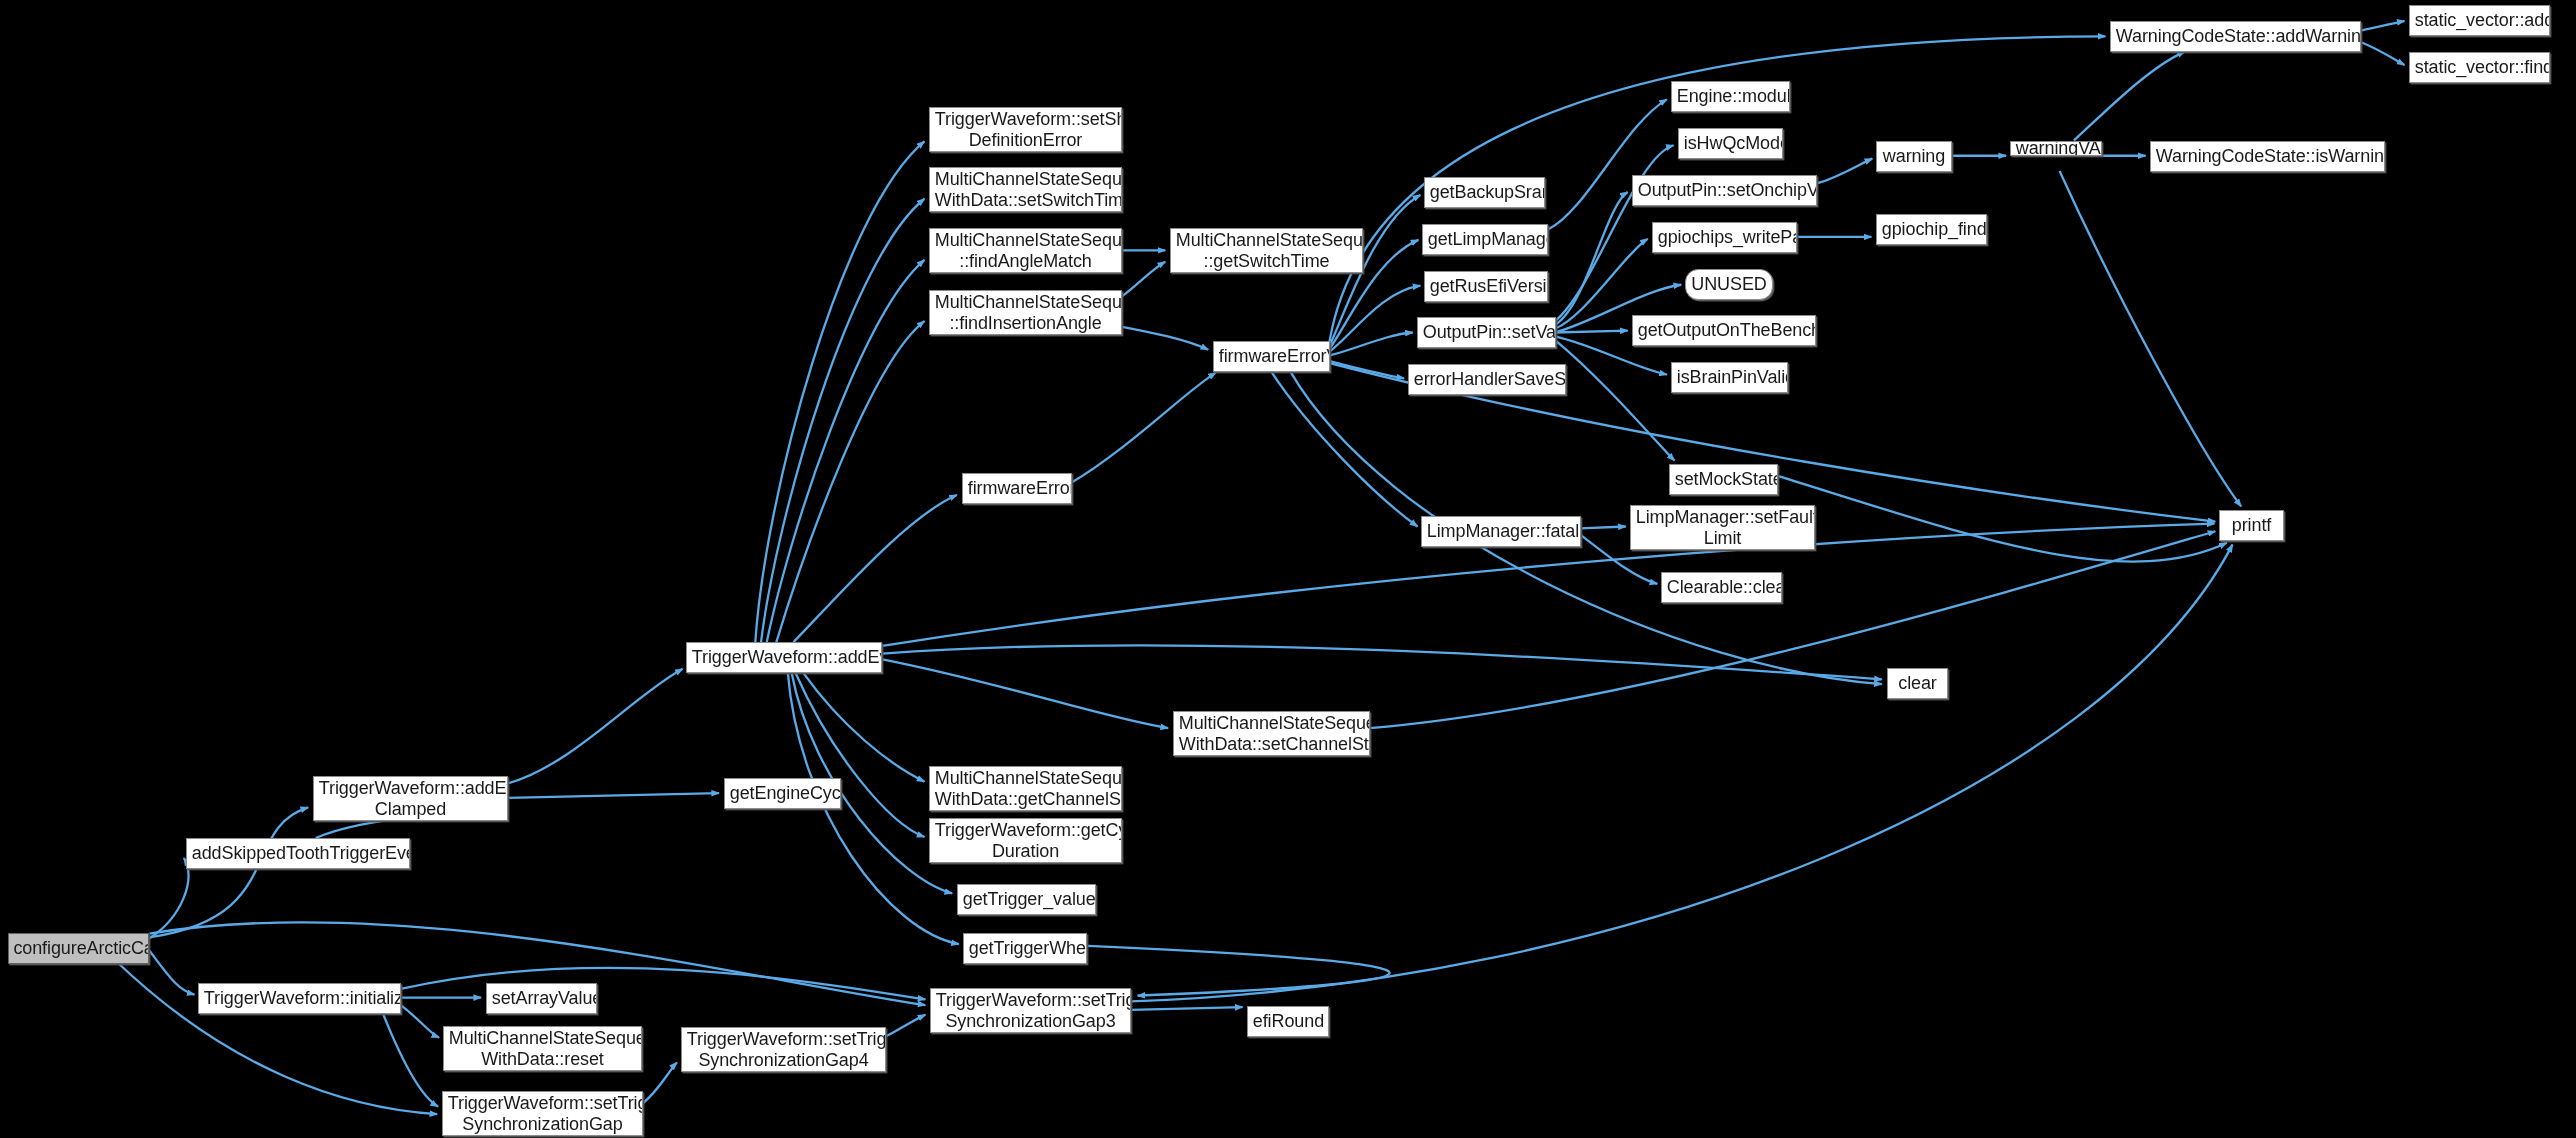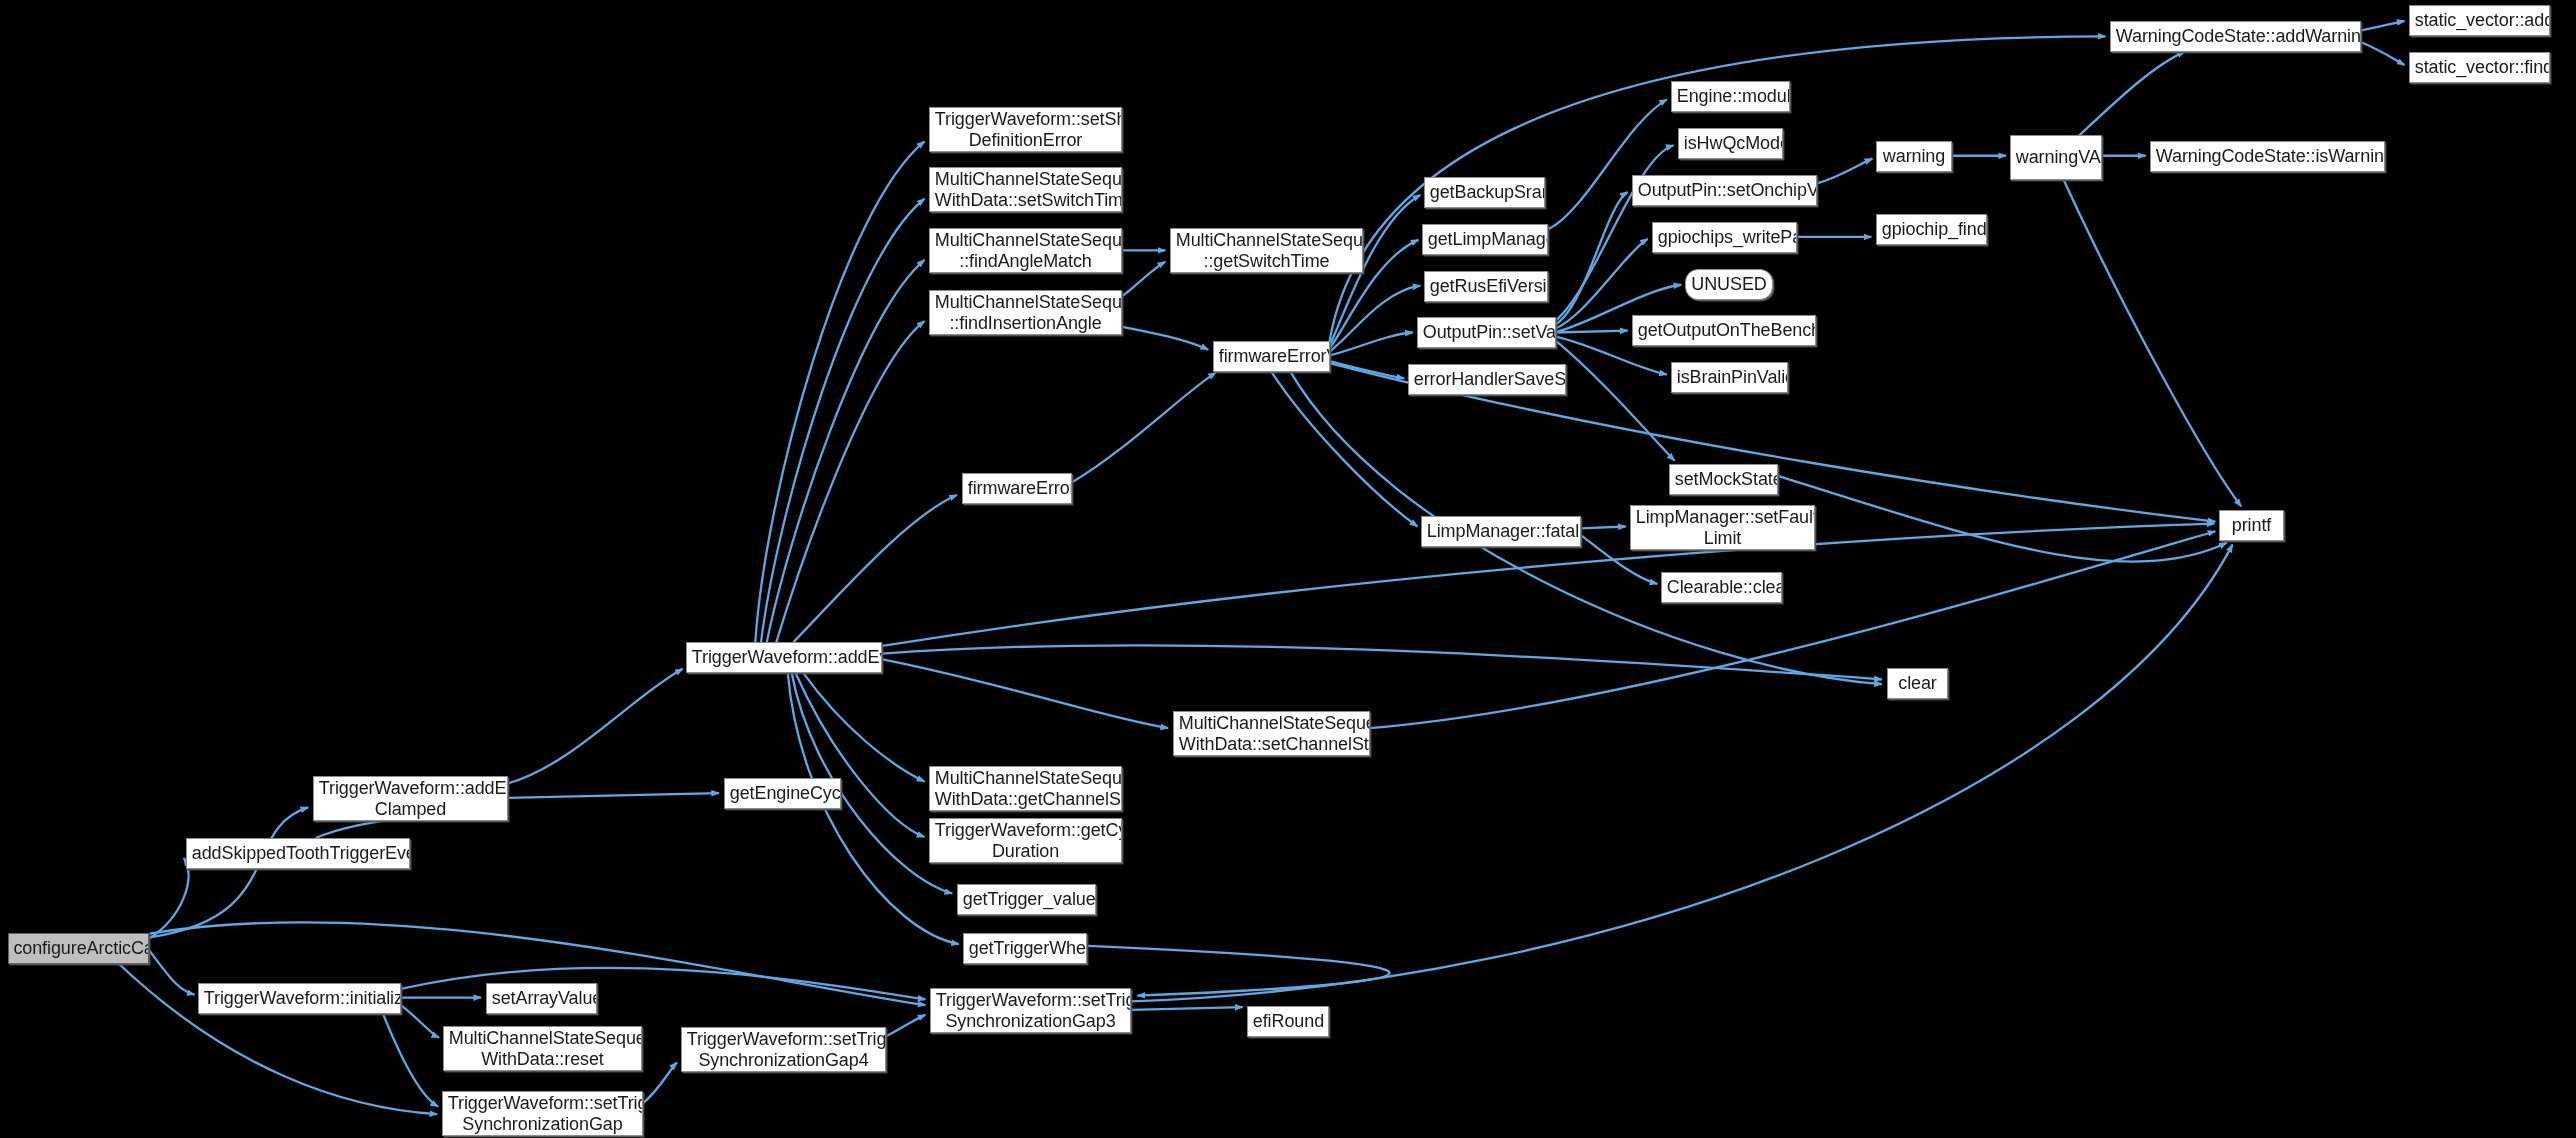--- a/index.html
+++ b/index.html
@@ -180,21 +180,21 @@
       <div class="gnode" style="left: 1685px; top: 269px; width: 88px; height: 31px; border-radius: 13px;"><span class="lbl">UNUSED</span></div>
       <div class="gnode" style="left: 1632px; top: 315px; width: 184px; height: 31px;"><span class="lbl">getOutputOnTheBenchTest</span></div>
       <div class="gnode" style="left: 1671px; top: 362px; width: 117px; height: 31px;"><span class="lbl">isBrainPinValid</span></div>
       <div class="gnode" style="left: 1876px; top: 214px; width: 111px; height: 31px;"><span class="lbl">gpiochip_find</span></div>
       <div class="gnode" style="left: 1669px; top: 464px; width: 109px; height: 31px;"><span class="lbl">setMockState</span></div>
       <div class="gnode" style="left: 1421px; top: 516px; width: 160px; height: 31px;"><span class="lbl">LimpManager::fatalError</span></div>
       <div class="gnode" style="left: 1630px; top: 505px; width: 185px; height: 45px;"><span class="lbl">LimpManager::setFaultRev
 Limit</span></div>
       <div class="gnode" style="left: 1661px; top: 572px; width: 121px; height: 31px;"><span class="lbl">Clearable::clear</span></div>
       <div class="gnode" style="left: 1876px; top: 141px; width: 76px; height: 31px;"><span class="lbl">warning</span></div>
-      <div class="gnode" style="left: 2010px; top: 135px; width: 92px; height: 45px;"><span class="lbl">warningVA</span></div>
+      <div class="gnode" style="left: 2010px; top: 141px; width: 92px; height: 15px;"><span class="lbl">warningVA</span></div>
       <div class="gnode" style="left: 2150px; top: 141px; width: 235px; height: 31px;"><span class="lbl">WarningCodeState::isWarningNow</span></div>
       <div class="gnode" style="left: 2110px; top: 21px; width: 251px; height: 31px;"><span class="lbl">WarningCodeState::addWarningCode</span></div>
       <div class="gnode" style="left: 2409px; top: 4.8px; width: 141px; height: 31px;"><span class="lbl">static_vector::add</span></div>
       <div class="gnode" style="left: 2409px; top: 52px; width: 141px; height: 31px;"><span class="lbl">static_vector::find</span></div>
       <div class="gnode" style="left: 1887px; top: 668px; width: 61px; height: 31px;"><span class="lbl">clear</span></div>
       <div class="gnode" style="left: 2219px; top: 510px; width: 65px; height: 31px;"><span class="lbl">printf</span></div>
     </div>
 </div>
 
 

